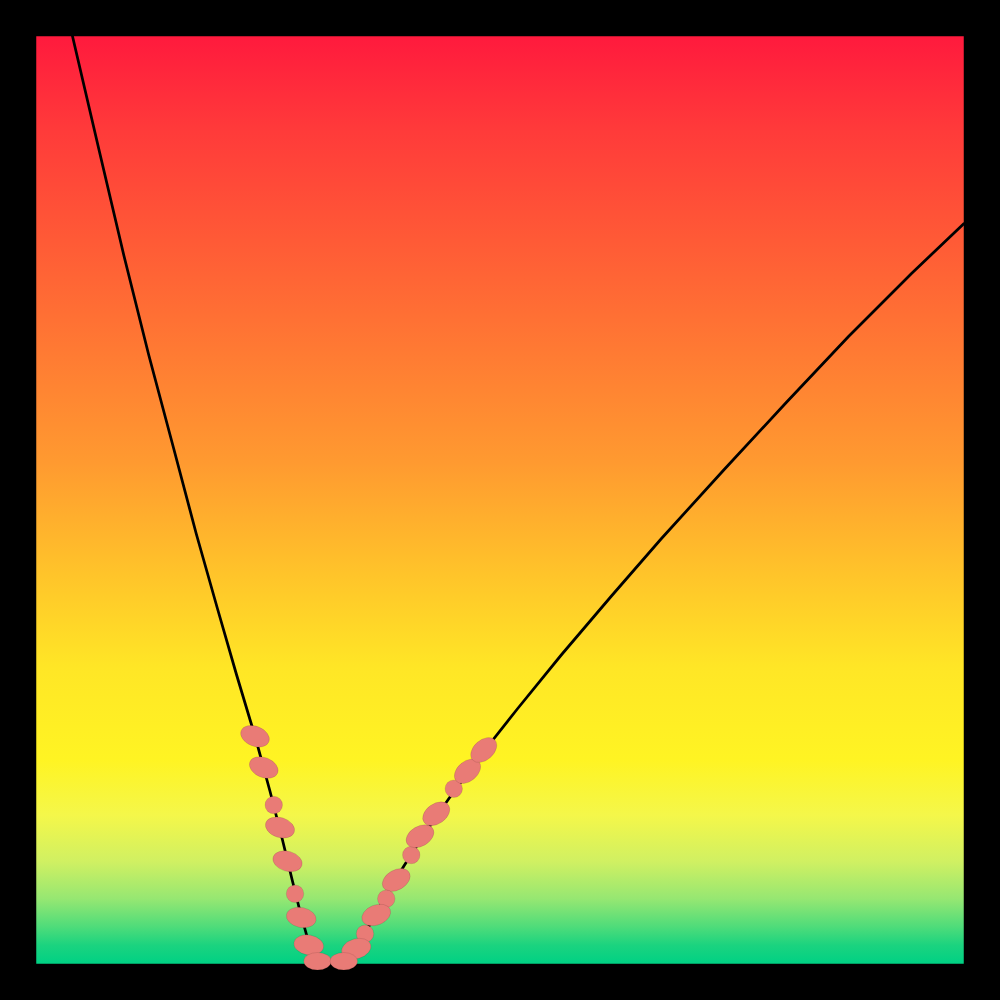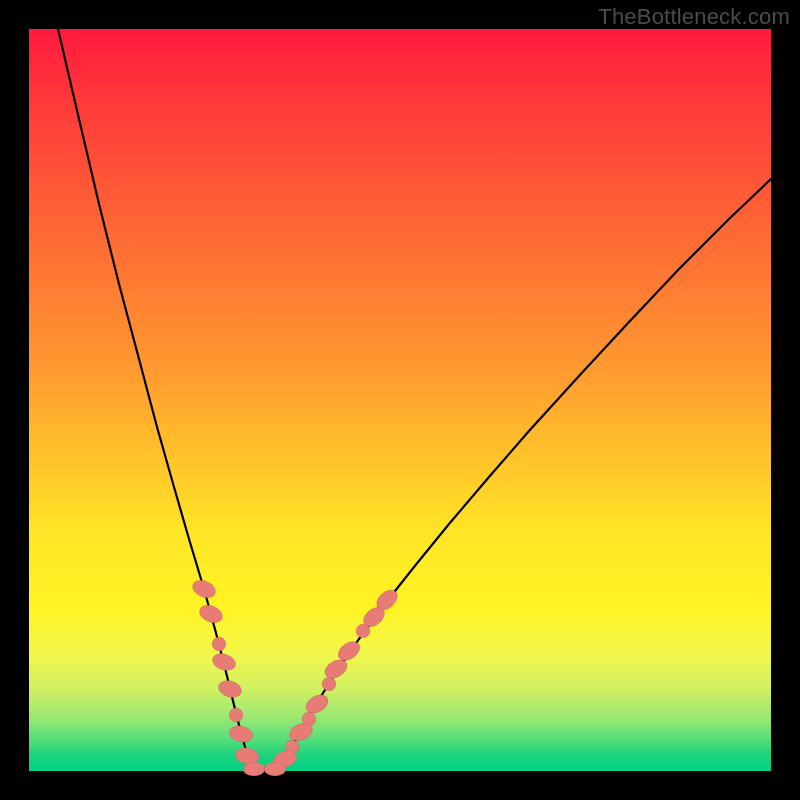--- a/index.html
+++ b/index.html
@@ -101,14 +101,13 @@
           <ellipse cx="256" cy="730" rx="8" ry="12" class="bead" transform="rotate(74 256 730)"></ellipse>
           <ellipse cx="320" cy="622" rx="8" ry="12" class="bead" transform="rotate(55 320 622)"></ellipse>
           <ellipse cx="334" cy="602" rx="7" ry="7" class="bead"></ellipse>
           <ellipse cx="345" cy="588" rx="8" ry="12" class="bead" transform="rotate(50 345 588)"></ellipse>
           <ellipse cx="358" cy="571" rx="8" ry="12" class="bead" transform="rotate(48 358 571)"></ellipse>
           <ellipse cx="225" cy="740" rx="11" ry="7" class="bead"></ellipse>
           <ellipse cx="246" cy="740" rx="11" ry="7" class="bead"></ellipse>
         </g>
     </svg>
   </div>
-  <div class="watermark">TheBottleneck.com</div>
 </div>
 
 </body></html>

